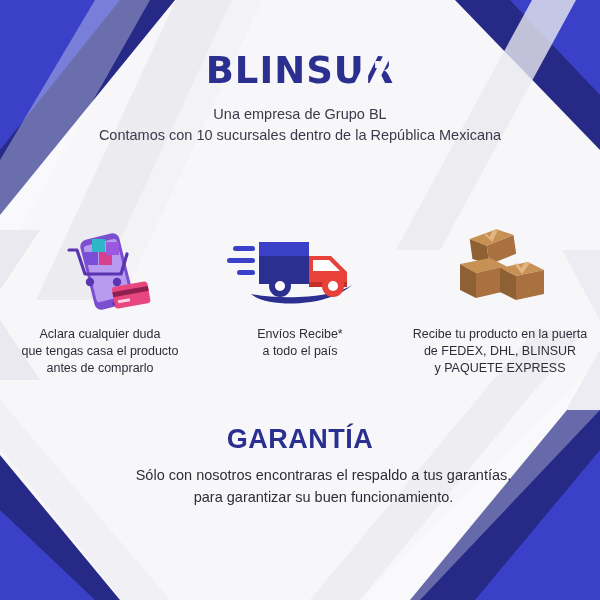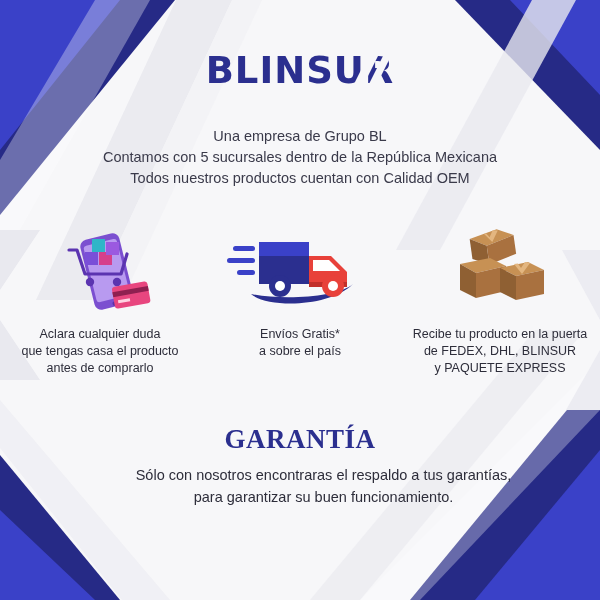--- a/index.html
+++ b/index.html
@@ -50,21 +50,21 @@
     font-weight: bold;
     font-size: 37px;
     letter-spacing: 1px;
     color: #2b2f8f;
     line-height: 1;
     position: relative;
   }
 
   .tagline {
     position: absolute;
-    top: 126px;
+    top: 104px;
     left: 0;
     width: 600px;
     text-align: center;
     color: #3a3a4a;
     font-size: 14.5px;
     line-height: 21px;
   }
   .tagline div { white-space: nowrap; }
 
   
@@ -94,21 +94,21 @@
   }
   .feature-text div { white-space: nowrap; }
 
   
   .guarantee-title {
     position: absolute;
     top: 424px;
     left: 0;
     width: 600px;
     text-align: center;
-    font-family: Liberation Serif, serif;
+    font-family: Liberation Sans, sans-serif;
     font-weight: bold;
     font-size: 27px;
     letter-spacing: 0.5px;
     color: #2b2f8f;
   }
   .guarantee-body {
     position: absolute;
     top: 464px;
     left: 0;
     width: 600px;
@@ -180,22 +180,21 @@
     </div>
     <div class="deco" style="left:0;top:0;width:600px;height:120px;">
       <svg width="600" height="120" viewBox="0 0 600 120">
         <polygon points="370,52 380,52 360,92 350,92" fill="#f7f7f9"></polygon>
         <polygon points="385,52 393,52 373,92 365,92" fill="#f7f7f9"></polygon>
       </svg>
     </div>
 
     <div class="tagline">
       <div>Una empresa de Grupo BL</div>
-      <div>Contamos con 5 sucursales dentro de la República Mexicana</div>
-      <div>Todos nuestros productos cuentan con Calidad OEM</div>
+      <div>Contamos con 10 sucursales dentro de la República Mexicana</div>
     </div>
 
     <div class="features">
 
       <div class="feature">
         <div class="feature-art">
           <svg width="130" height="100" viewBox="0 0 130 100">
 
             <g transform="rotate(-14 70 60)">
               <rect x="52" y="24" width="40" height="72" rx="7" fill="#7b4fd0"></rect>
@@ -247,22 +246,22 @@
 
             <rect x="84" y="70" width="38" height="5" fill="#c22f2a"></rect>
 
             <circle cx="55" cy="74" r="11" fill="#2b2f8f"></circle>
             <circle cx="55" cy="74" r="5" fill="#ffffff"></circle>
             <circle cx="108" cy="74" r="11" fill="#e8413a"></circle>
             <circle cx="108" cy="74" r="5" fill="#ffffff"></circle>
           </svg>
         </div>
         <div class="feature-text">
-          <div>Envíos Gratis*</div>
-          <div>a sobre el país</div>
+          <div>Envíos Recibe*</div>
+          <div>a todo el país</div>
         </div>
       </div>
 
       <div class="feature">
         <div class="feature-art">
           <svg width="120" height="100" viewBox="0 0 120 100">
 
             <g transform="rotate(-8 52 28)">
               <polygon points="30,24 58,18 74,26 46,33" fill="#c79154"></polygon>
               <polygon points="30,24 46,33 46,52 30,44" fill="#8f6033"></polygon>

